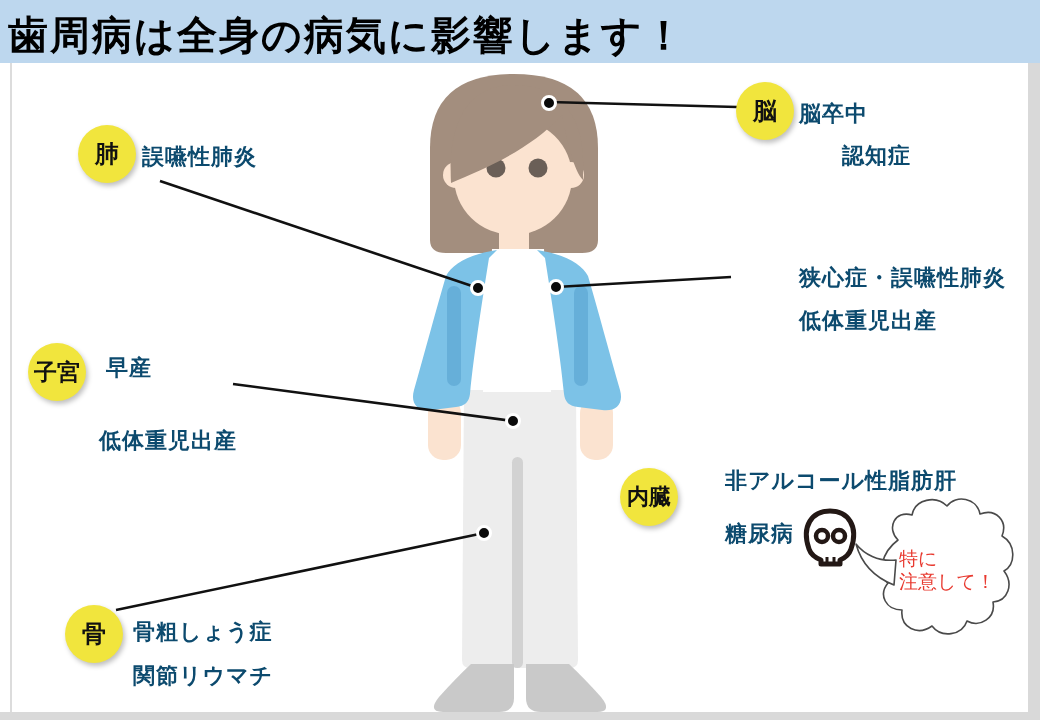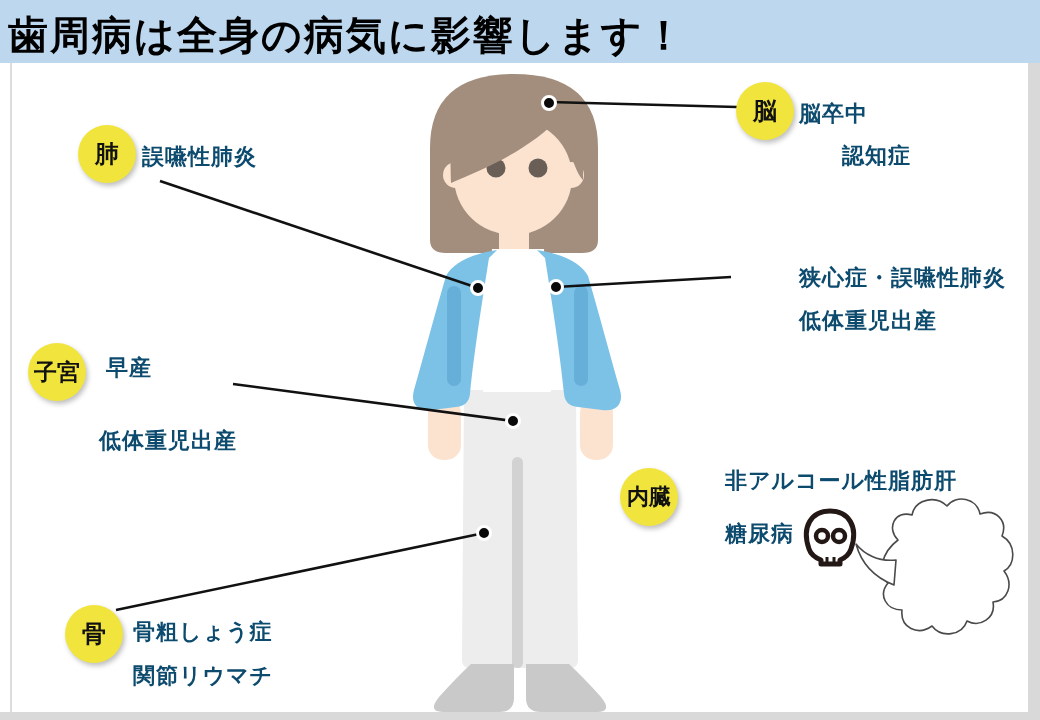--- a/index.html
+++ b/index.html
@@ -166,14 +166,18 @@
   <div class="disease t-lung-0">誤嚥性肺炎</div>
   <div class="disease t-heart-0">狭心症・誤嚥性肺炎</div>
   <div class="disease t-heart-1">低体重児出産</div>
   <div class="disease t-uterus-0">早産</div>
   <div class="disease t-uterus-1">低体重児出産</div>
   <div class="disease t-viscera-0">非アルコール性脂肪肝</div>
   <div class="disease t-viscera-1">糖尿病</div>
   <div class="disease t-bone-0">骨粗しょう症</div>
   <div class="disease t-bone-1">関節リウマチ</div>
 
+  <div class="bubble-text">
+    <div>特に</div>
+    <div>注意して！</div>
+  </div>
 
 </div>
 
 </body></html>

